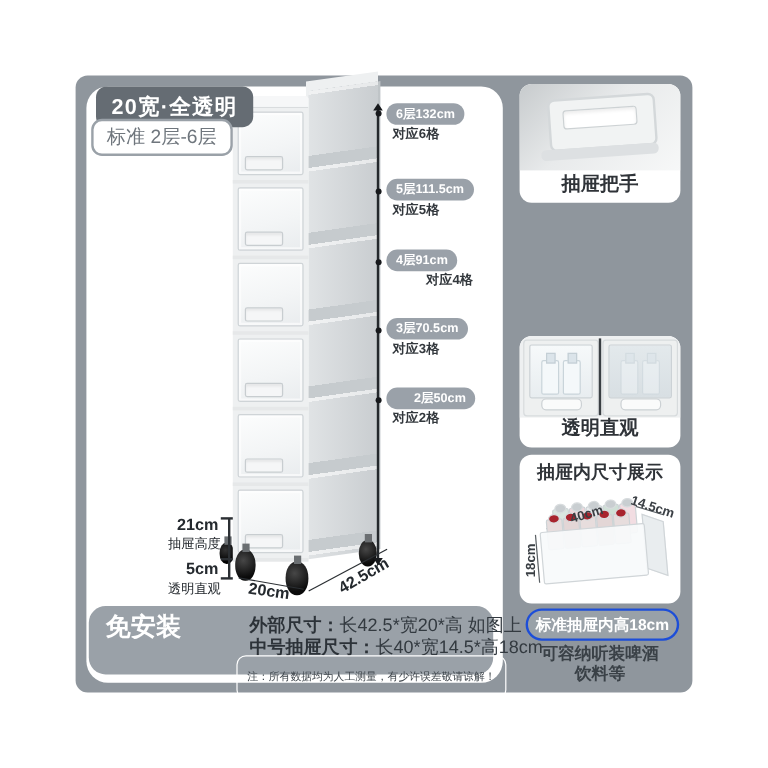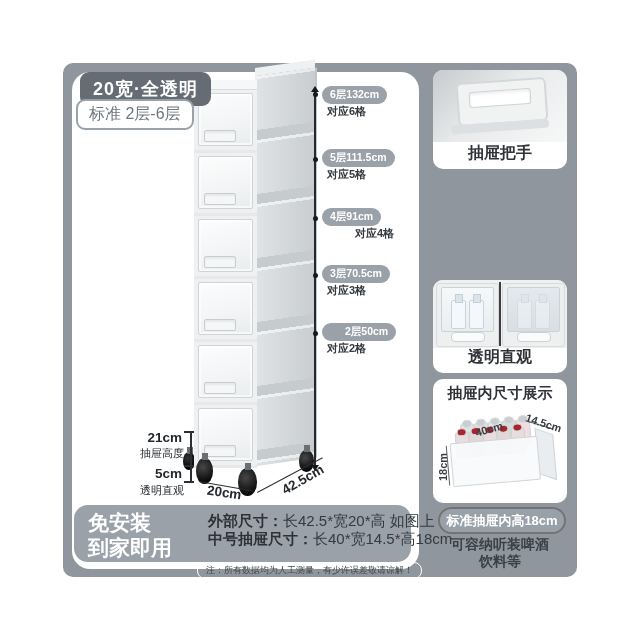--- a/index.html
+++ b/index.html
@@ -59,22 +59,22 @@
   .tick{background:#2b2f33;height:1.5px;width:10px;z-index:4;}
   .vbracket{left:190px;top:432px;width:1.5px;height:50px;background:#2b2f33;z-index:4;}
   .dimlineA{left:199px;top:481px;width:55px;border-top:1.5px solid #2b2f33;transform:rotate(10deg);transform-origin:left top;z-index:4;}
   .dimlineB{left:257px;top:492px;width:74px;border-top:1.5px solid #2b2f33;transform:rotate(-28deg);transform-origin:left top;z-index:4;}
 
   
   .band{left:74px;top:505px;width:337px;height:57px;background:#9aa1a8;border-radius:14px;z-index:3;}
   .slogan{left:88px;top:510px;color:#fff;font-size:21px;font-weight:bold;line-height:25px;z-index:4;}
   .spec{left:208px;color:#333a40;font-size:15px;white-space:nowrap;z-index:4;}
   .spec b{font-weight:bold;color:#2c3238;}
-  .note-pill{left:197px;top:562px;border:1px solid #fff;border-radius:8px;color:#3f464c;
-             font-size:9px;padding:1px 8px;white-space:nowrap;z-index:4;}
+  .note-pill{left:197px;top:546px;border:1px solid #fff;border-radius:8px;color:#3f464c;
+             font-size:9px;padding:11px 8px;white-space:nowrap;z-index:4;}
 
   
   .card{left:433px;width:134px;background:#fff;border-radius:10px;overflow:hidden;z-index:2;}
   .card-label{position:absolute;left:0;right:0;bottom:5px;text-align:center;font-size:16px;font-weight:bold;color:#2f3338;}
   .photo{position:relative;width:100%;}
 
   .c1{top:70px;height:99px;}
   .c1 .photo{height:72px;background:linear-gradient(135deg,#c7cbcd 0%,#e8eaeb 45%,#f7f8f8 100%);}
   .h-outer{left:24px;top:10px;width:86px;height:40px;background:#f1f3f3;border:2px solid #d4d8da;border-radius:6px;transform:rotate(-4deg);}
   .h-slot{left:36px;top:20px;width:60px;height:14px;background:#fff;border:1px solid #cdd2d4;border-radius:3px;transform:rotate(-4deg);box-shadow:inset 0 2px 3px rgba(0,0,0,.07);}
@@ -105,21 +105,21 @@
   .bin{left:14px;top:40px;width:108px;height:78px;transform:rotate(-5deg);}
   .bin-body{position:absolute;left:4px;top:20px;width:86px;height:42px;background:rgba(248,250,251,.93);
             border:1px solid #d0d5d8;border-radius:2px;}
   .bin-side{position:absolute;left:90px;top:12px;width:16px;height:44px;background:#e9edef;border:1px solid #d0d5d8;transform:skewY(24deg);transform-origin:left top;}
   .can{position:absolute;width:12px;height:24px;border-radius:2px;border:1px solid #cdd3d6;}
   .can::before{content:"";position:absolute;top:-5px;left:1px;width:8px;height:6px;border-radius:50%;border:1px solid #d8dcde;}
   .can.red::before{background:#a8242e;} .can.sil::before{background:#c9ced1;}
   .dim4{position:absolute;font-size:11px;font-weight:bold;color:#3a3f44;white-space:nowrap;}
   .dline{position:absolute;border-top:1px solid #5a6064;}
 
-  .inner-badge{left:438px;top:507px;width:124px;height:23px;background:#99a1a8;border:2px solid #737373;
+  .inner-badge{left:438px;top:507px;width:124px;height:23px;background:#99a1a8;border:2px solid #1d4ed8;
                border-radius:14px;color:#fff;font-size:13px;font-weight:bold;text-align:center;line-height:23px;z-index:3;}
   .caption{left:433px;width:134px;text-align:center;font-size:14px;font-weight:bold;color:#3a4147;z-index:3;}
 </style>
 </head>
 <body>
 
 <div class="canvas">
 
   <div class="abs frame"></div>
   <div class="abs main-panel"></div>
@@ -196,21 +196,20 @@
   <div class="abs dim-num" style="left:146px;top:466px;width:36px;text-align:right;">5cm</div>
   <div class="abs dim-sub" style="left:132px;top:483px;width:52px;text-align:right;">透明直观</div>
   <div class="abs dimlineA"></div>
   <div class="abs dimlineB"></div>
   <div class="abs dim-num" style="left:207px;top:485px;transform:rotate(8deg);">20cm</div>
   <div class="abs dim-num" style="left:280px;top:472px;transform:rotate(-30deg);">42.5cm</div>
 
   <div class="abs band"></div>
   <div class="abs slogan">
     <div>免安装</div>
-    <div>到家即用</div>
   </div>
   <div class="abs spec" style="top:512px;">
     <b>外部尺寸：</b><span>长42.5*宽20*高 如图上</span>
   </div>
   <div class="abs spec" style="top:530px;">
     <b>中号抽屉尺寸：</b><span>长40*宽14.5*高18cm</span>
   </div>
   <div class="abs note-pill">注：所有数据均为人工测量，有少许误差敬请谅解！</div>
 
   <div class="abs card c1">

